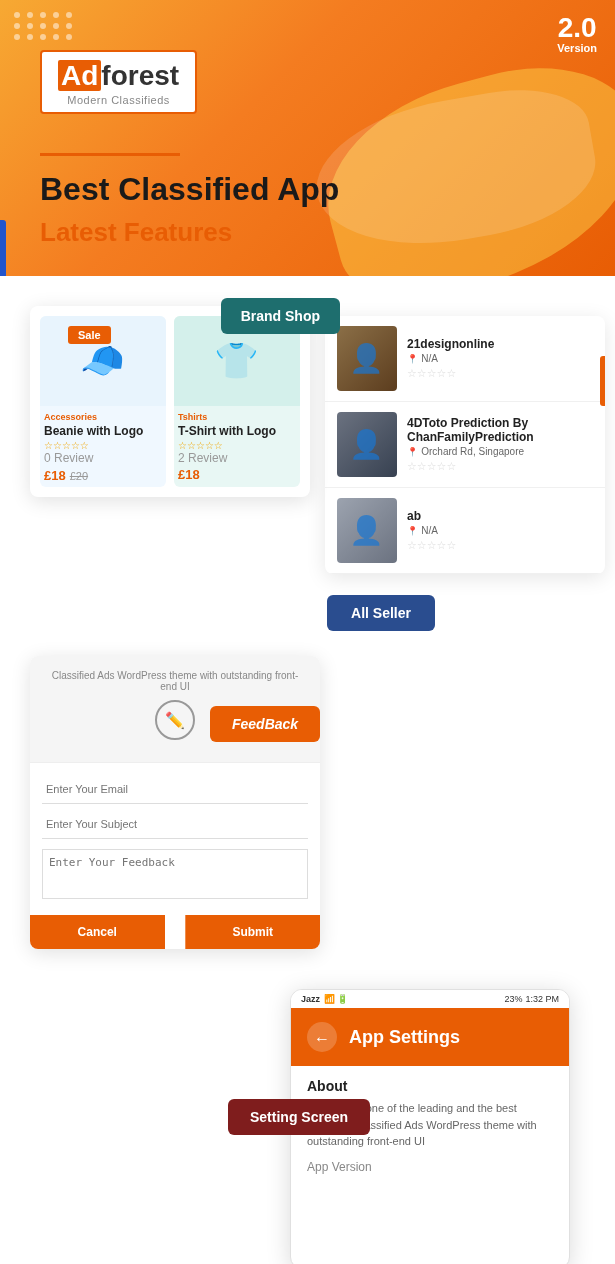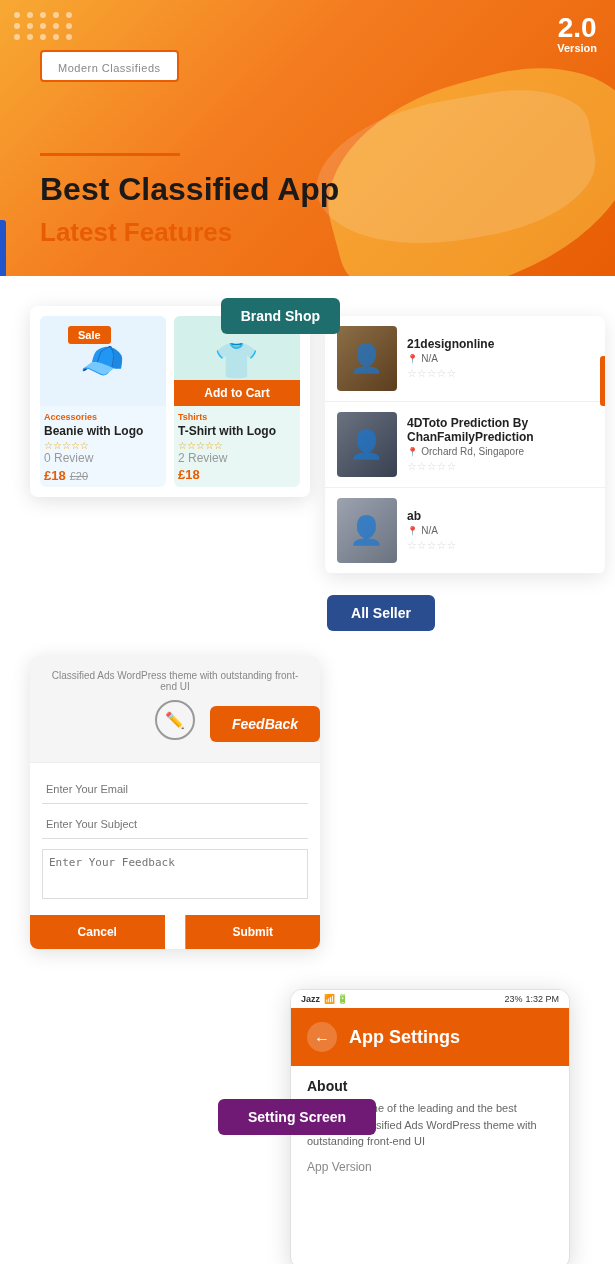--- a/index.html
+++ b/index.html
@@ -497,26 +497,26 @@
       margin-bottom: 10px;
     }
     .app-version-label {
       font-size: 12px;
       color: #888;
       margin-bottom: 8px;
     }
     .setting-screen-badge {
       position: absolute;
       top: 110px;
-      left: 218px;
-      background: #701a75;
+      left: 228px;
+      background: #7f1d1d;
       color: #fff;
       font-size: 14px;
       font-weight: 700;
-      padding: 10px 30px;
+      padding: 10px 22px;
       border-radius: 6px;
       z-index: 10;
       white-space: nowrap;
     }
 
     
     .person-silhouette {
       width: 100%;
       height: 100%;
       display: flex;
@@ -547,20 +547,23 @@
       <div class="dot"></div>
       <div class="dot"></div>
   </div>
 
   <div class="version-badge">
     <div class="version-number">2.0</div>
     <div class="version-text">Version</div>
   </div>
 
   <div class="logo-container">
+    <div class="logo-text">
+      <span class="ad">Ad</span><span>forest</span>
+    </div>
     <div class="logo-subtitle">Modern Classifieds</div>
   </div>
 
   <div class="brush-stroke"></div>
   <div class="brush-stroke2"></div>
   <div class="left-bar"></div>
   <div class="header-bottom-line"></div>
   <div class="header-title">Best Classified App</div>
   <div class="header-subtitle">Latest Features</div>
 </div>
@@ -588,21 +591,20 @@
                 <span class="product-price-old">£20</span>
               </div>
             </div>
           </div>
         </div>
 
         <div style="flex:1; position:relative;">
           <div class="product-card" style="background:#e8f7f4;">
             <div class="product-card-img" style="background:#d4f0eb; position:relative;">
               <span>👕</span>
-              <div class="add-to-cart-overlay">Add to Cart</div>
             </div>
             <div class="product-info">
               <div class="product-category">Tshirts</div>
               <div class="product-name">T-Shirt with Logo</div>
               <div class="stars">☆☆☆☆☆</div>
               <div class="review-count">2 Review</div>
               <div>
                 <span class="product-price">£18</span>
               </div>
             </div>

